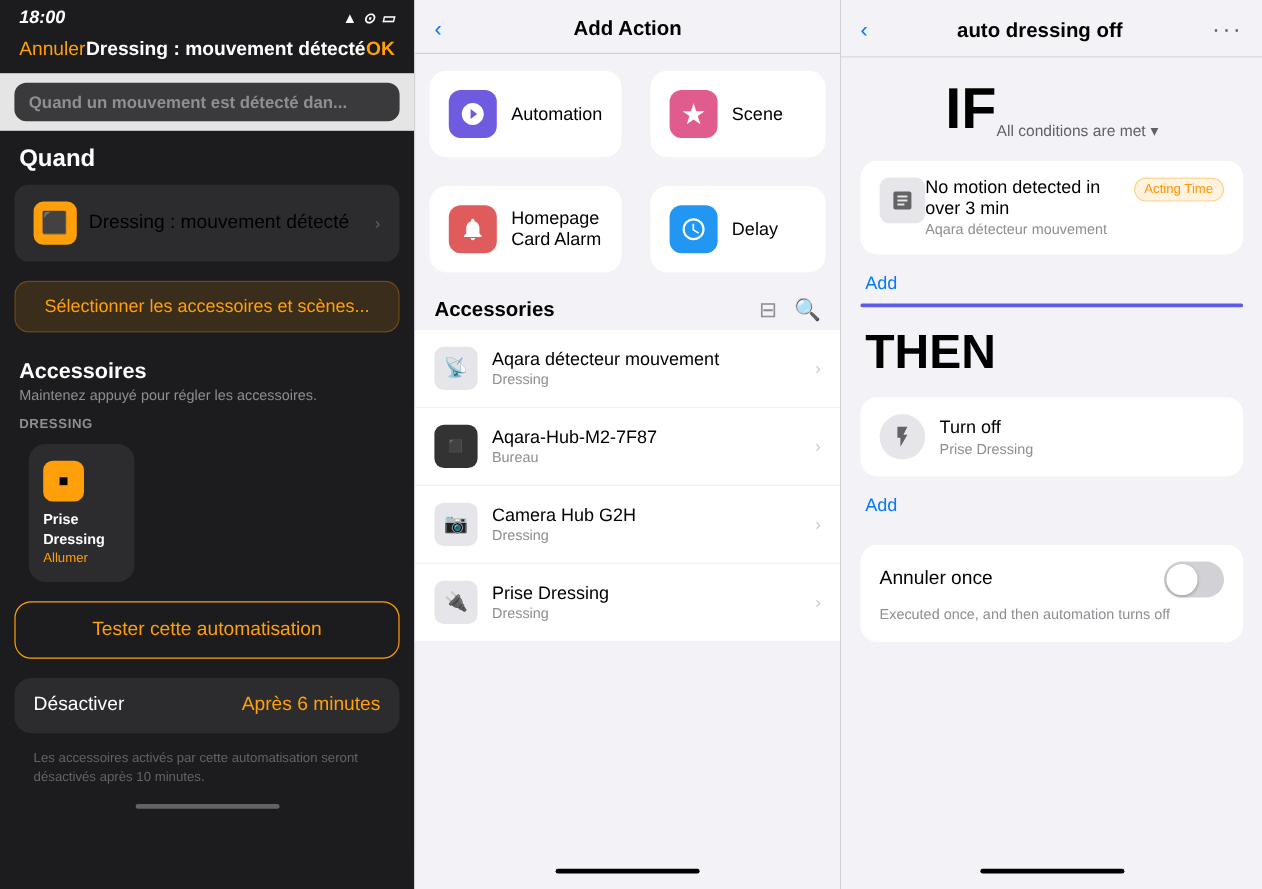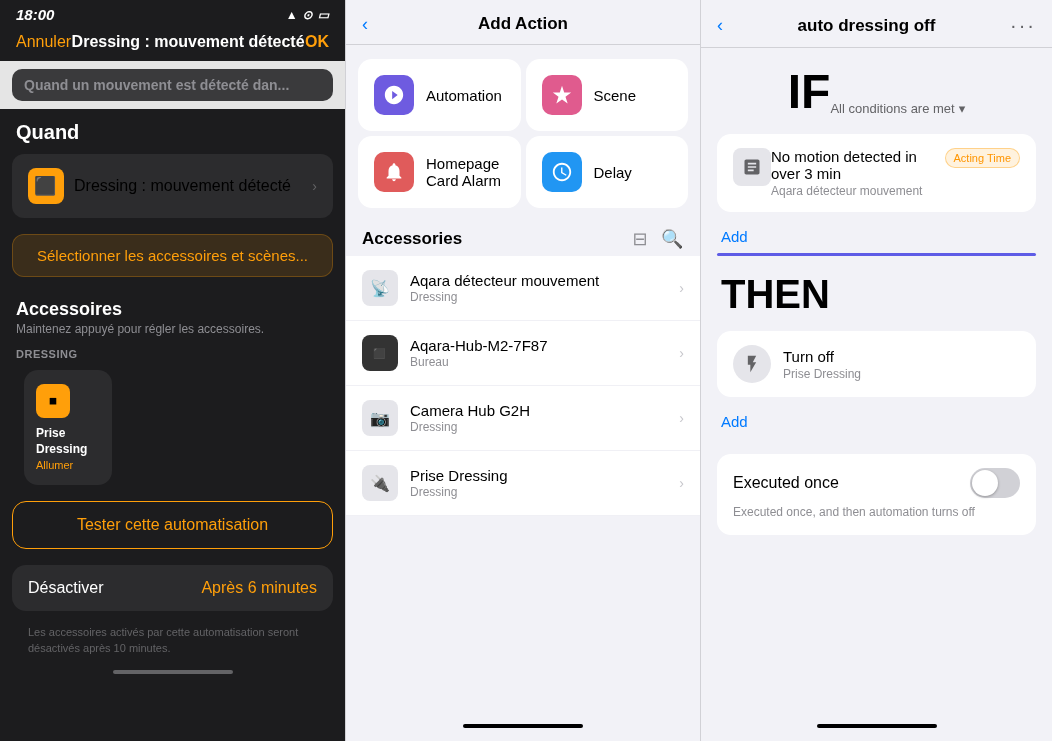--- a/index.html
+++ b/index.html
@@ -232,21 +232,21 @@
     }
     .middle-nav .title {
       font-size: 17px;
       font-weight: 600;
       color: #000;
     }
 
     .action-grid {
       display: grid;
       grid-template-columns: 1fr 1fr;
-      gap: 5px;
+      gap: 24px;
       padding: 14px 12px;
     }
     .action-card {
       background: white;
       border-radius: 14px;
       padding: 16px;
       display: flex;
       align-items: center;
       gap: 12px;
     }
@@ -688,21 +688,21 @@
       <div class="action-result-text">
         <div class="action-result-main">Turn off</div>
         <div class="action-result-sub">Prise Dressing</div>
       </div>
     </div>
 
     <a class="add-link">Add</a>
 
     <div class="executed-section">
       <div class="executed-row">
-        <span class="executed-label">Executed once</span>
+        <span class="executed-label">Annuler once</span>
         <div class="toggle"></div>
       </div>
       <div class="executed-desc">Executed once, and then automation turns off</div>
     </div>
   </div>
 
   <div class="right-bottom-bar">
     <div class="bottom-indicator-dark"></div>
   </div>
 </div>

